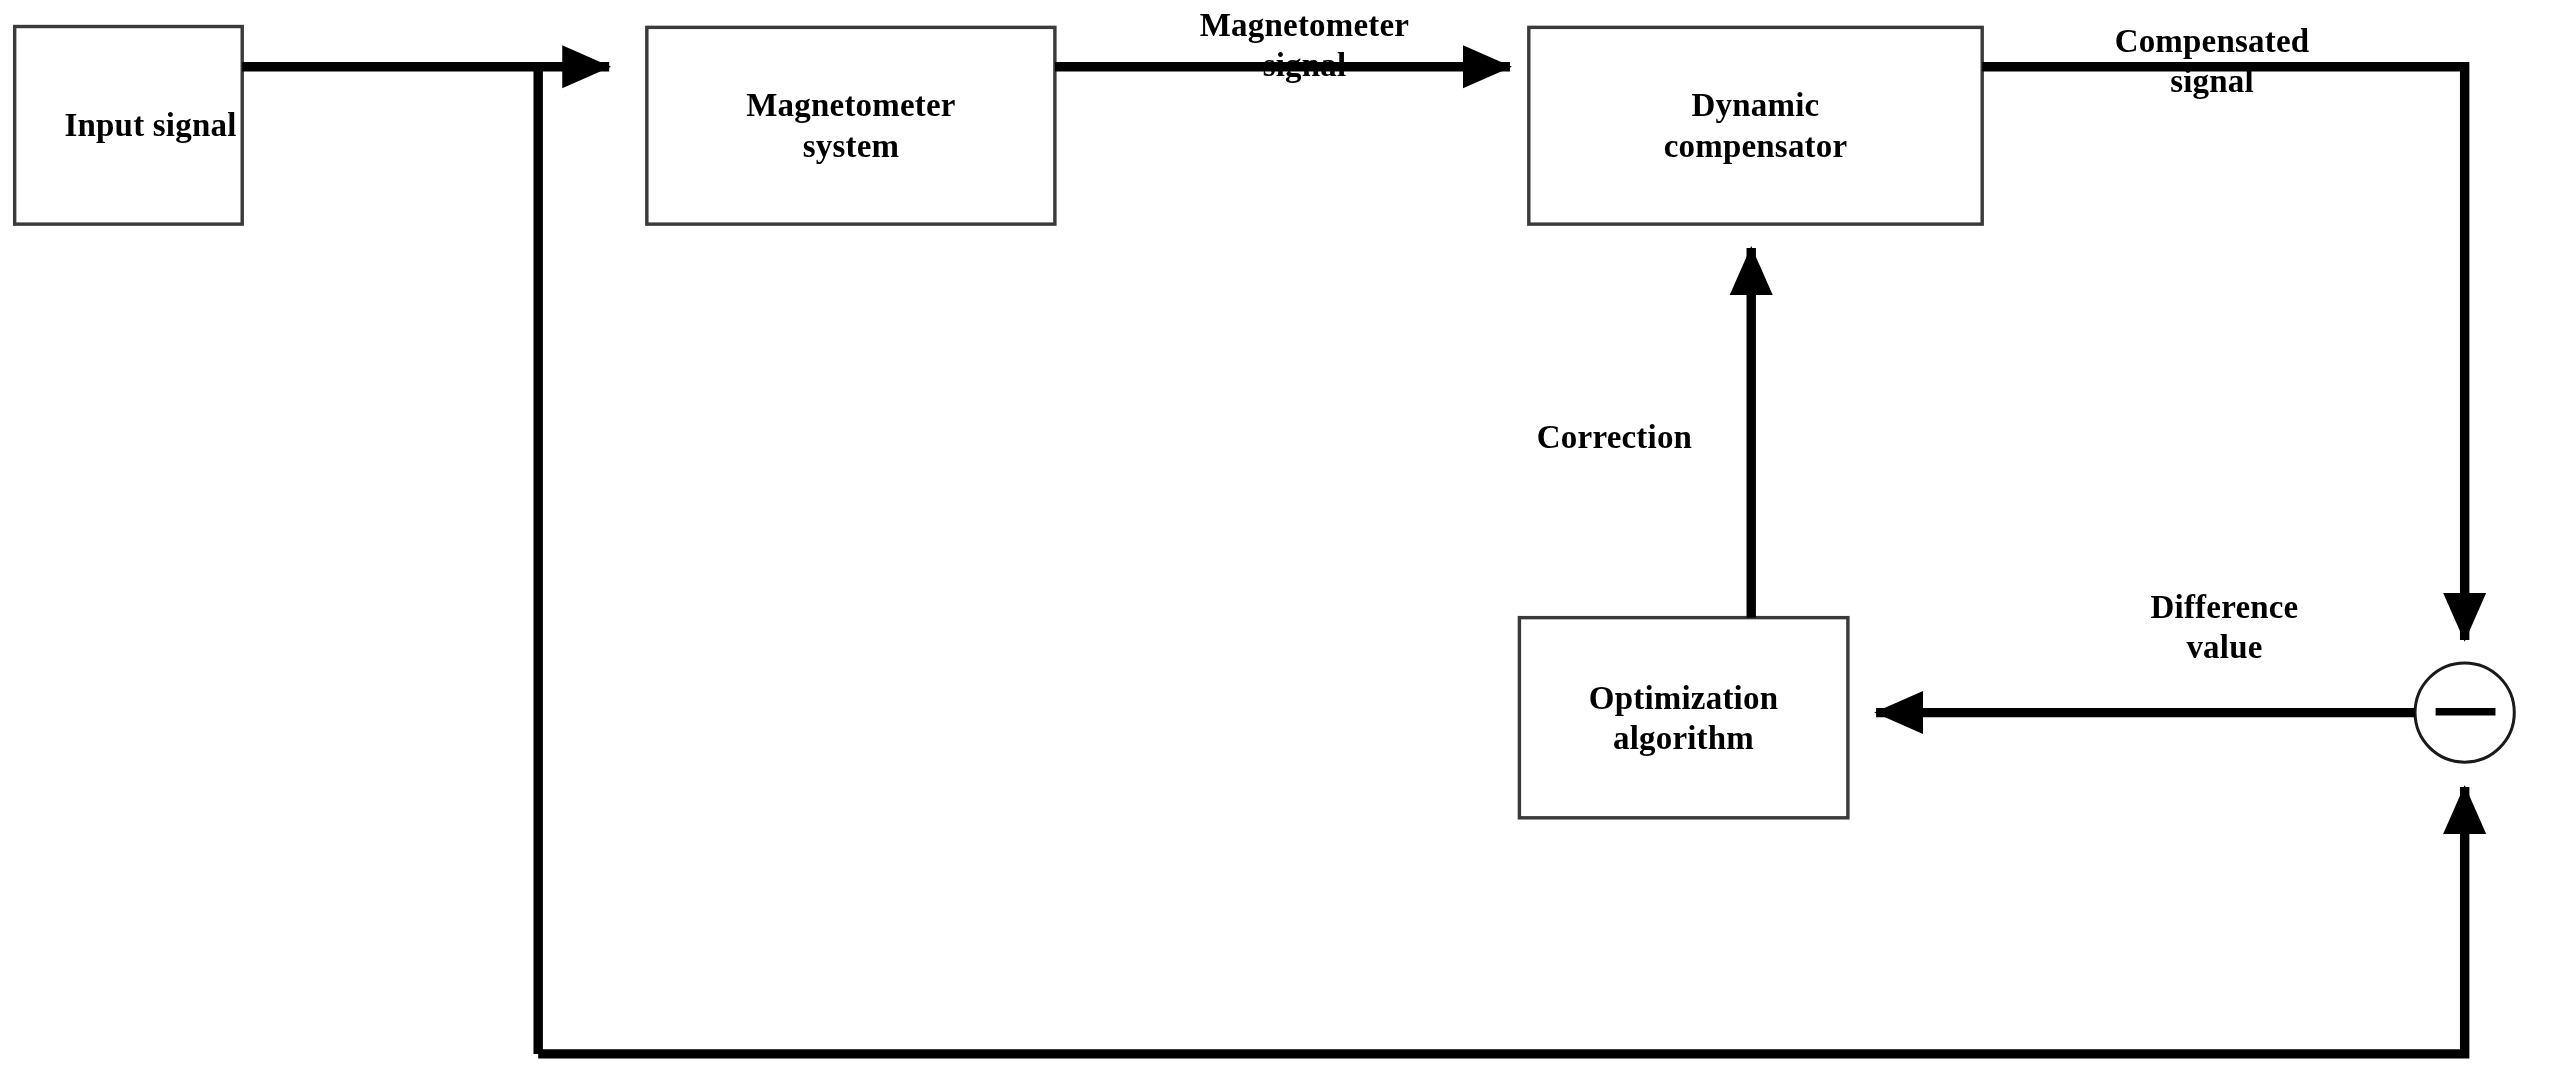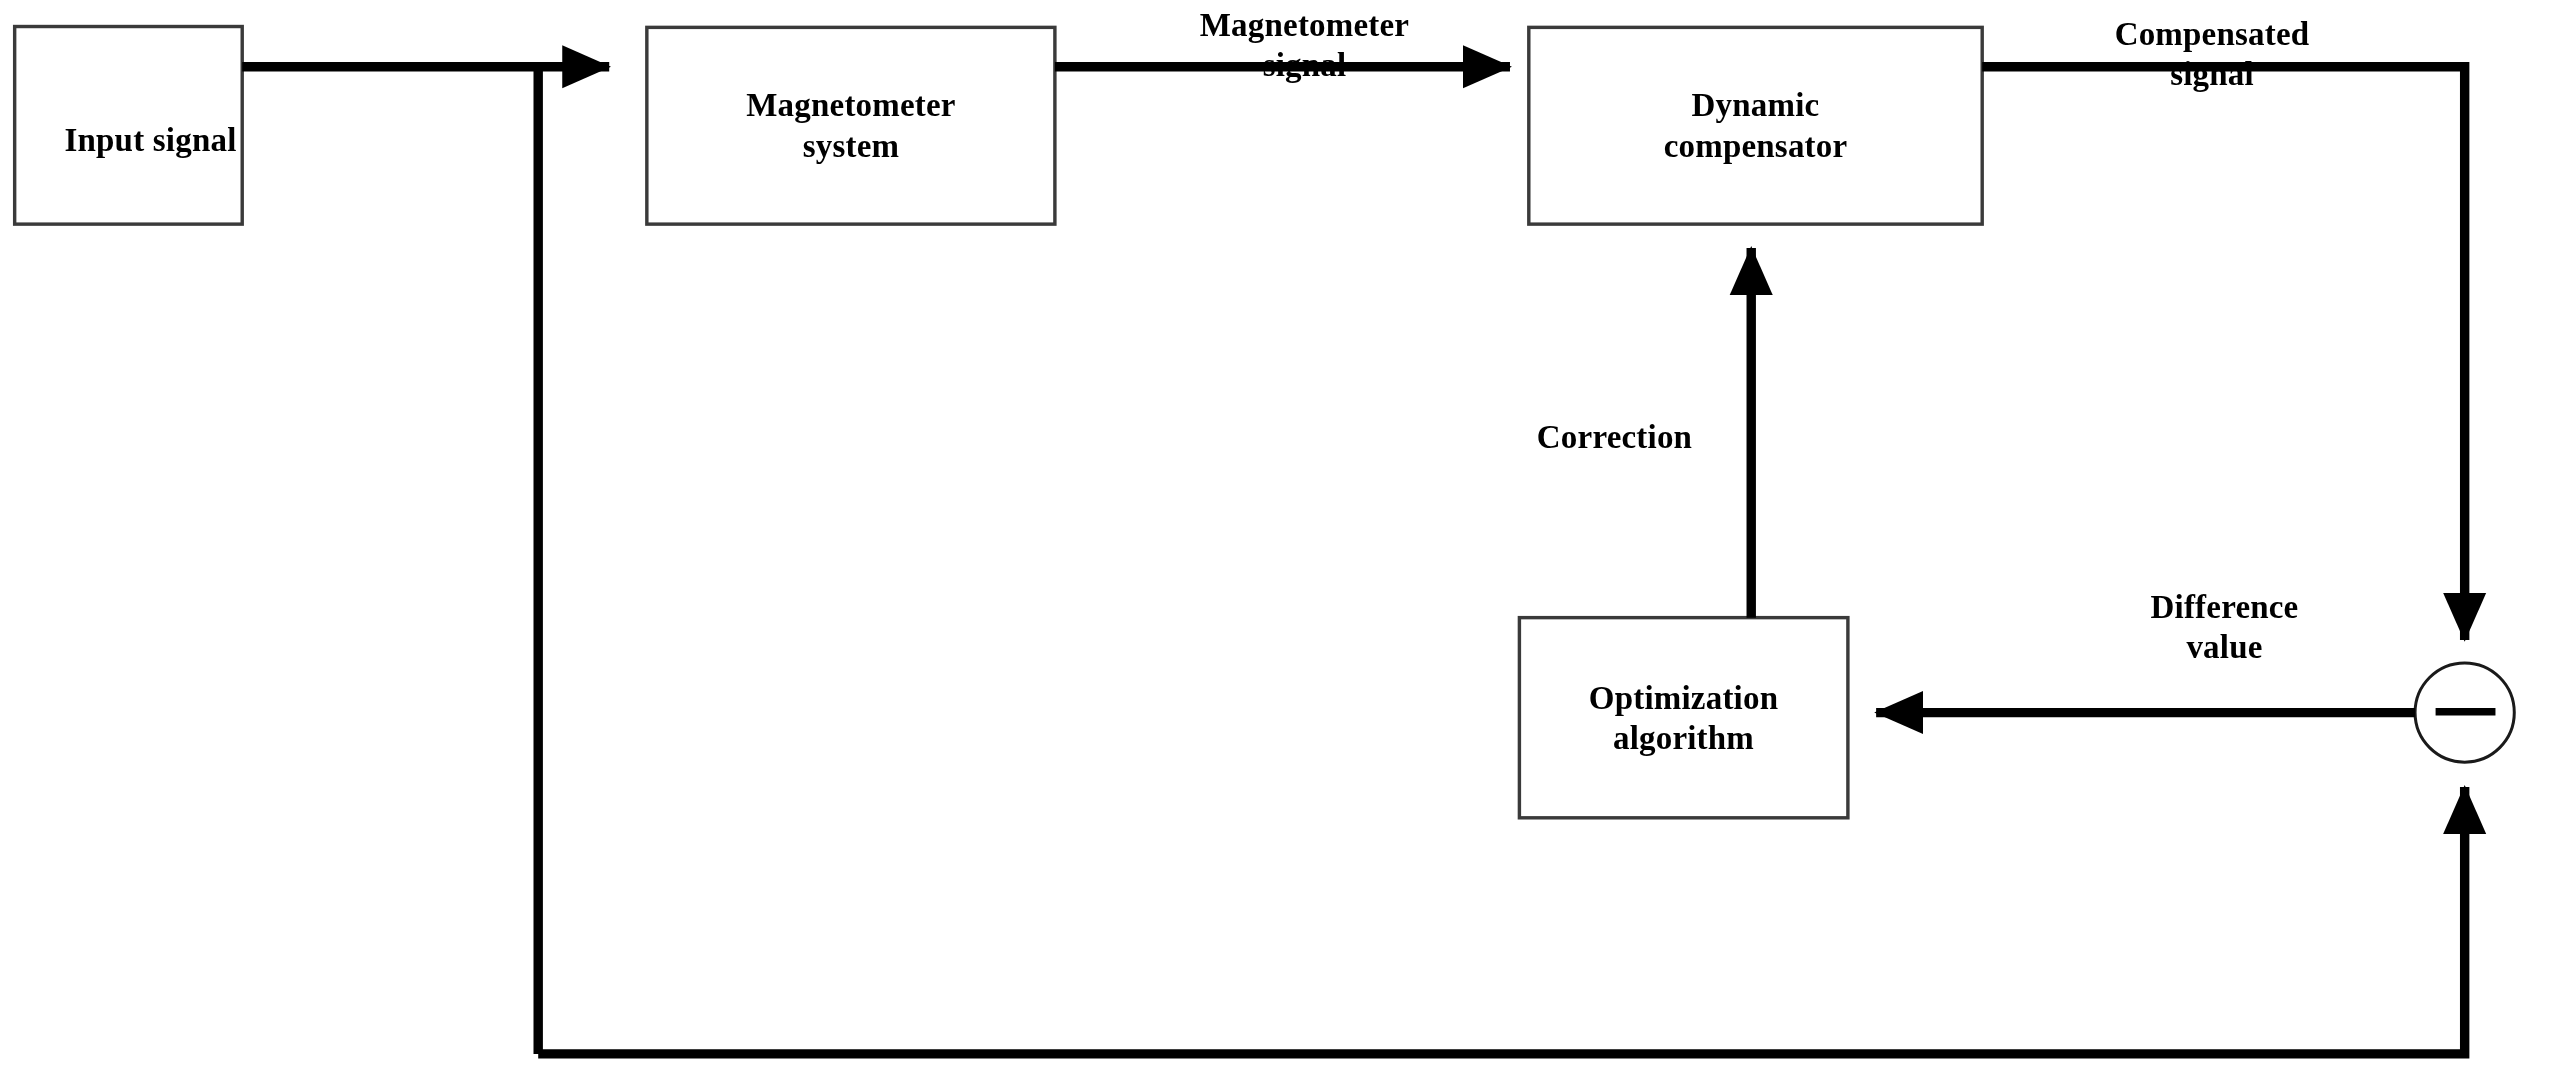--- a/index.html
+++ b/index.html
@@ -83,35 +83,35 @@
 
     <polyline points="2317,78 2881,78 2881,748" fill="none" stroke="#000000" stroke-width="11" marker-end="url(#arrowD)"></polyline>
 
     <line x1="2823" y1="833" x2="2193" y2="833" stroke="#000000" stroke-width="11" marker-end="url(#arrowL)"></line>
 
     <line x1="2047" y1="722" x2="2047" y2="290" stroke="#000000" stroke-width="11" marker-end="url(#arrowU)"></line>
 
     <polyline points="629,1232 2881,1232 2881,920" fill="none" stroke="#000000" stroke-width="11" marker-end="url(#arrowU)"></polyline>
   </svg>
 
-  <div class="blk-label" style="left:14.5px; top:41px; width:272px; height:198px;">Input signal</div>
+  <div class="blk-label" style="left:14.5px; top:26px; width:272px; height:198px;">Input signal</div>
 
   <div class="blk-label" style="left:647px; top:27px; width:408px; height:197px; white-space:pre-line;">Magnetometer
 system</div>
 
   <div class="blk-label" style="left:1529px; top:27px; width:453px; height:197px; white-space:pre-line;">Dynamic
 compensator</div>
 
   <div class="blk-label" style="left:1519px; top:618px; width:329px; height:200px; white-space:pre-line;">Optimization
 algorithm</div>
 
   <div class="edge-label" style="left:1099px; top:5.1px; width:411px;">Magnetometer
 signal</div>
 
-  <div class="edge-label" style="left:2015px; top:14px; width:394px;text-align:center;">Compensated
+  <div class="edge-label" style="left:2015px; top:21px; width:394px;text-align:center;">Compensated
 signal</div>
 
   <div class="edge-label" style="left:1499px; top:417px; width:231px;">Correction</div>
 
   <div class="edge-label" style="left:2079px; top:587px; width:291px;font-family:Liberation Serif, serif;">Difference
 value</div>
 
 </div>
 
 

